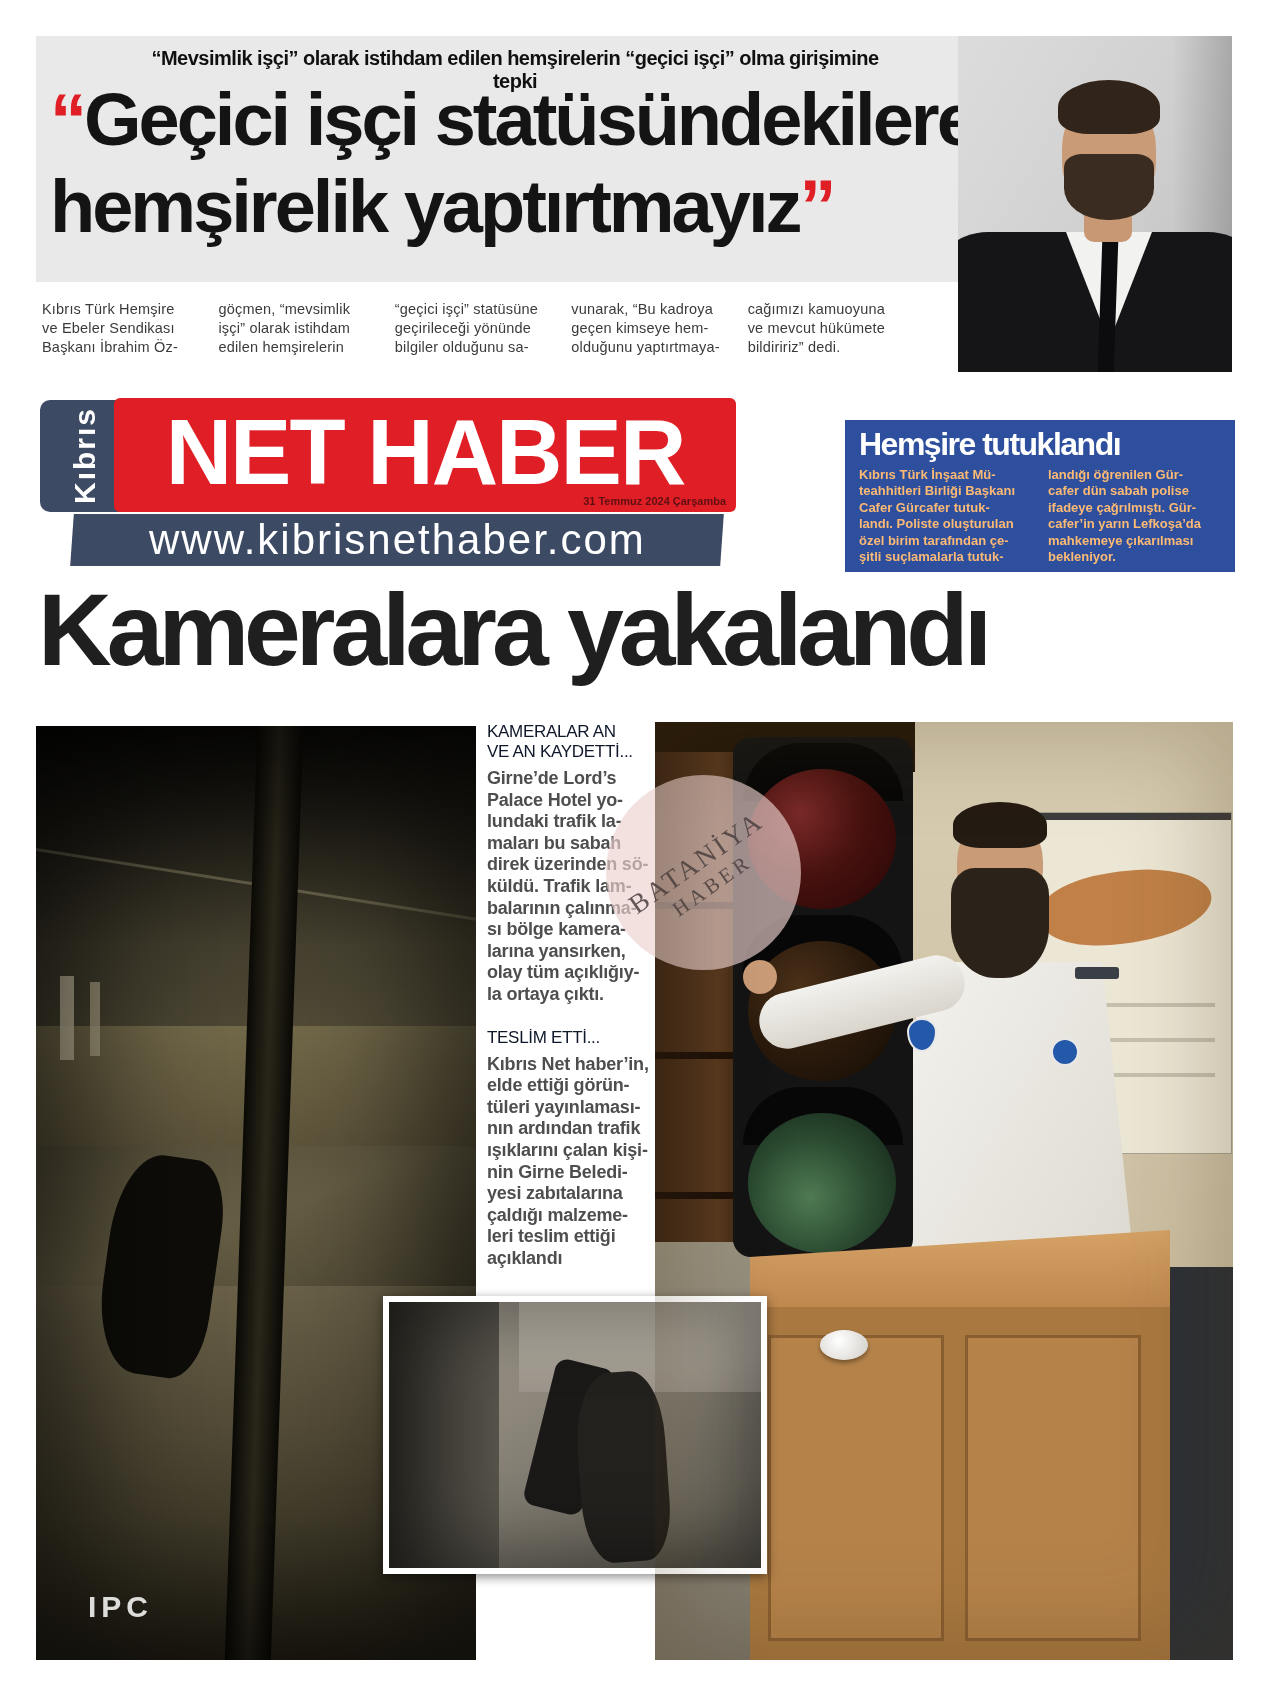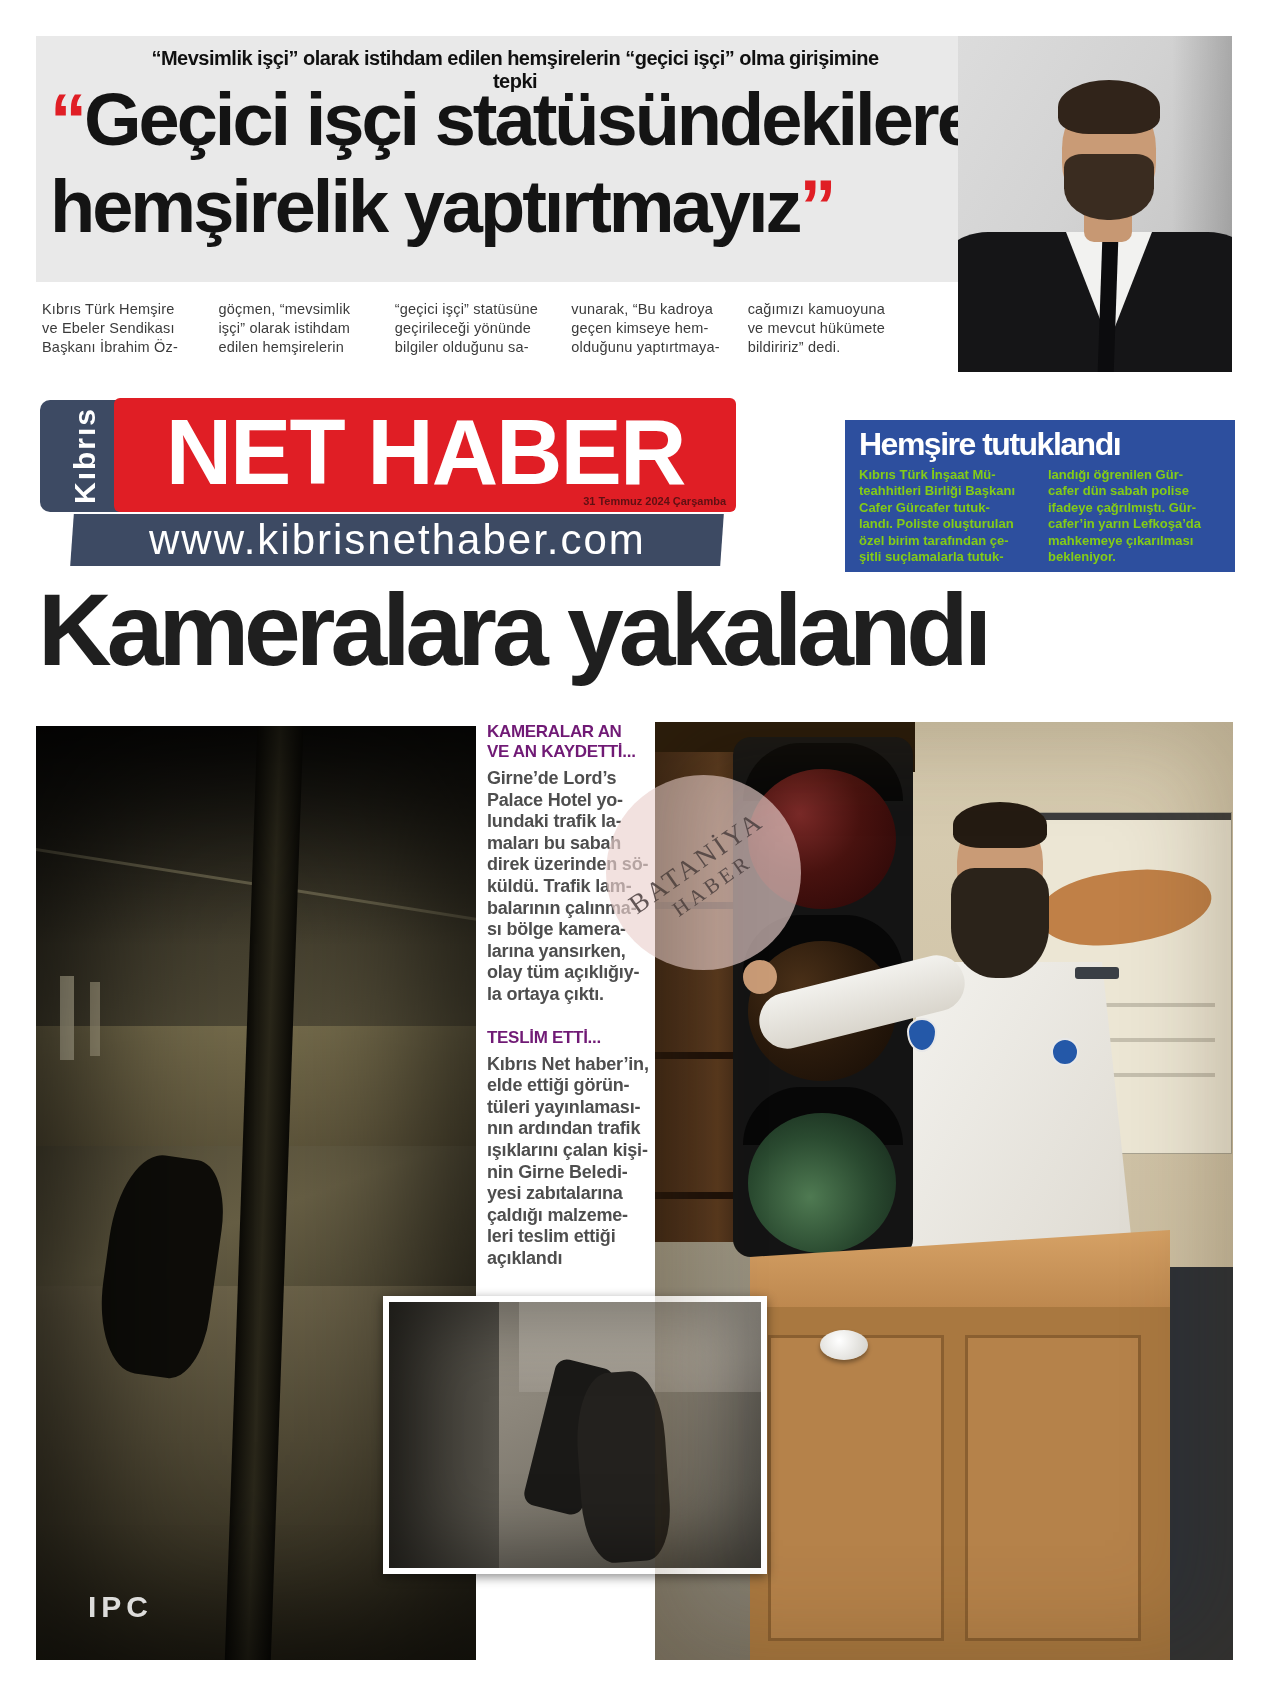--- a/index.html
+++ b/index.html
@@ -46,40 +46,40 @@
     display:flex; align-items:center; justify-content:center; }
   .net-haber { color:#ffffff; font-size:92px; font-weight:bold; letter-spacing:-2px; line-height:1; margin-top:-6px; }
   .mast-date { position:absolute; right:10px; bottom:5px; font-size:11px; font-weight:bold; color:#5f1013; }
   .www-bar { position:absolute; left:72px; top:514px; width:650px; height:52px; background:#3d4a63;
     transform:skewX(-4deg); display:flex; align-items:center; justify-content:center; }
   .www-bar span { transform:skewX(4deg); color:#fff; font-size:42px; letter-spacing:2px; }
   
   .blue-box { position:absolute; left:845px; top:420px; width:390px; height:152px; background:#2d4f9e; }
   .blue-title { color:#ffffff; font-size:32px; font-weight:bold; letter-spacing:-1.5px; margin:6px 0 4px 14px; }
   .blue-cols { display:flex; gap:14px; padding:0 12px 0 14px; }
-  .blue-col { flex:1; color:#84cc16; font-size:13px; font-weight:bold; line-height:1.26; white-space:pre-line; }
+  .blue-col { flex:1; color:#fdba74; font-size:13px; font-weight:bold; line-height:1.26; white-space:pre-line; }
   
   .main-headline { position:absolute; left:38px; top:572px; font-size:102px; font-weight:bold;
     letter-spacing:-5px; color:#1f1f1f; white-space:nowrap; }
   
   .photo-cctv { position:absolute; left:36px; top:726px; width:440px; height:934px; overflow:hidden;
     background:linear-gradient(160deg,#23211a 0%,#45402f 28%,#665e44 52%,#3b3626 74%,#14120b 100%); }
   .cv-dark-top { position:absolute; left:0; top:0; width:100%; height:220px; background:linear-gradient(180deg,rgba(0,0,0,0.75),rgba(0,0,0,0)); }
   .cv-band { position:absolute; left:0; top:300px; width:100%; height:120px; background:linear-gradient(180deg,#7b714f,#5c5339); opacity:0.8; }
   .cv-road { position:absolute; left:0; top:560px; width:100%; height:374px; background:linear-gradient(180deg,#6a6148,#2a2619); }
   .cv-pole { position:absolute; left:205px; top:-20px; width:46px; height:980px; background:linear-gradient(90deg,#0b0a06,#2a271a,#0b0a06); transform:rotate(2deg); }
   .cv-post1 { position:absolute; left:24px; top:250px; width:14px; height:84px; background:#cfc7a8; opacity:0.8; }
   .cv-post2 { position:absolute; left:54px; top:256px; width:10px; height:74px; background:#bdb494; opacity:0.7; }
   .cv-wire { position:absolute; left:-40px; top:160px; width:560px; height:3px; background:rgba(190,180,140,0.35); transform:rotate(9deg); }
   .cv-figure { position:absolute; left:70px; top:430px; width:110px; height:220px; background:#0e0d09; border-radius:40% 30% 30% 40%; transform:rotate(8deg); }
   .cv-vignette { position:absolute; inset:0; box-shadow:inset 0 0 140px 50px rgba(0,0,0,0.65); }
   .cv-label { position:absolute; left:52px; bottom:36px; color:rgba(255,255,255,0.85); font-size:30px; font-weight:bold; letter-spacing:5px; }
   
   .article { position:absolute; left:487px; top:722px; width:184px; z-index:3; }
-  .subhead { color:#701a75; font-weight:bold; font-size:17px; line-height:1.18; white-space:pre-line; letter-spacing:-0.3px; }
+  .subhead { color:#0f172a; font-weight:normal; font-size:17px; line-height:1.18; white-space:pre-line; letter-spacing:-0.3px; }
   .art-body { color:#4e4e4e; font-size:18px; font-weight:bold; line-height:1.2; white-space:pre-line; margin-top:6px; letter-spacing:-0.2px; }
   .art-sec2 { margin-top:22px; }
   
   .photo-room { position:absolute; left:655px; top:722px; width:578px; height:938px; overflow:hidden;
     background:linear-gradient(180deg,#d8cdb2 0%,#cfc2a6 45%,#c2b496 100%); }
   .rm-topshelf { position:absolute; left:0; top:0; width:260px; height:50px; background:#241709; }
   .rm-cabinet { position:absolute; left:0; top:30px; width:105px; height:500px; background:linear-gradient(90deg,#3a2414,#57381e 60%,#2e1c0e); }
   .rm-shelfline { position:absolute; left:0; width:105px; height:7px; background:#1d1008; }
   .rm-floor { position:absolute; left:0; top:520px; width:115px; height:418px; background:linear-gradient(180deg,#97907e,#7d776a); }
   .rm-map { position:absolute; left:370px; top:90px; width:205px; height:340px; background:#ece6d4; border:1px solid #a8a290; }

